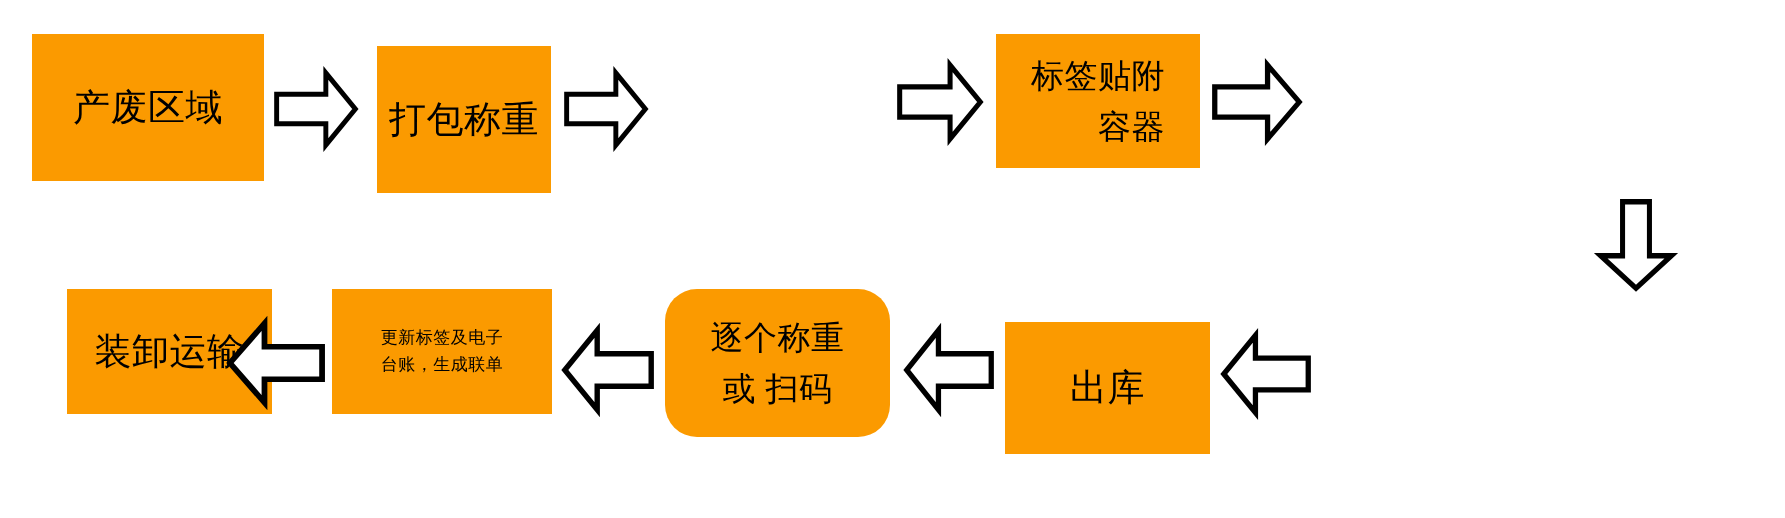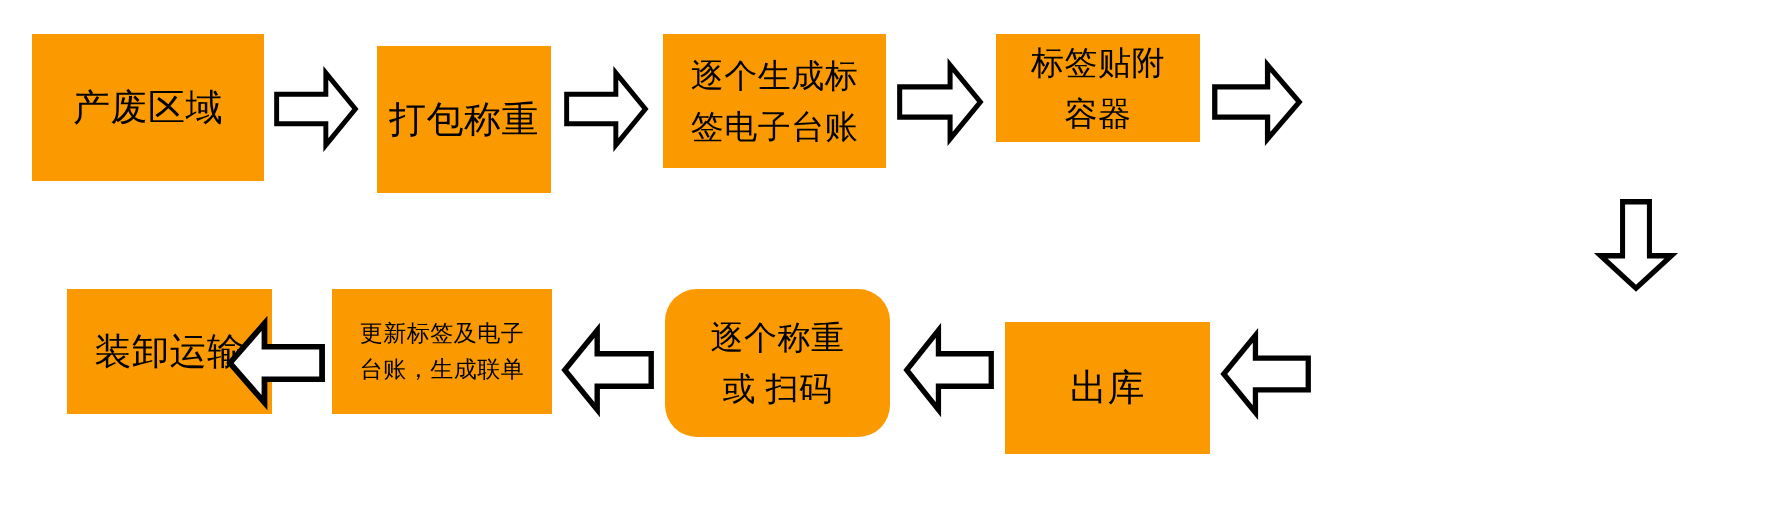--- a/index.html
+++ b/index.html
@@ -20,39 +20,37 @@
     align-items:center;
     justify-content:center;
     text-align:center;
     box-sizing:border-box;
     line-height:1.55;
     white-space:pre-line;
     letter-spacing:0.5px;
   }
   .node.big   {font-size:37px;}
   .node.mid   {font-size:33px;}
-  .node.small {font-size:23px;}
+  .node.small {font-size:17px;}
 
   .arrow{position:absolute;}
   .arrow svg{display:block;width:100%;height:100%;overflow:visible;}
   .arrow polygon{fill:#ffffff;stroke:#000000;stroke-width:6;stroke-linejoin:miter;}
 </style>
 </head>
 <body>
 
 <div id="flow">
 
   <div class="node big" style="left: 32px; top: 34px; width: 232px; height: 147px; --fill: #fb9a00;">产废区域</div>
 
   <div class="node big" style="left: 377px; top: 46px; width: 174px; height: 147px; --fill: #fb9a00;">打包称重</div>
 
-  <div class="node mid" style="left: 663px; top: 34px; width: 223px; height: 134px; --fill: #fb9a00;">逐个生成标
-签电子台账</div>
 
-  <div class="node mid" style="left: 996px; top: 34px; width: 204px; height: 108px; --fill: #fb9a00;">标签贴附
+  <div class="node mid" style="left: 996px; top: 34px; width: 204px; height: 134px; text-align: right; --fill: #fb9a00;">标签贴附
 容器</div>
 
 
 
   <div class="node big" style="left: 1005px; top: 322px; width: 205px; height: 132px; --fill: #fb9a00;">出库</div>
 
   <div class="node mid" style="left: 665px; top: 289px; width: 225px; height: 148px; border-radius: 32px; --fill: #fb9a00;">逐个称重
 或 扫码</div>
 
   <div class="node small" style="left: 332px; top: 289px; width: 220px; height: 125px; --fill: #fb9a00;">更新标签及电子

